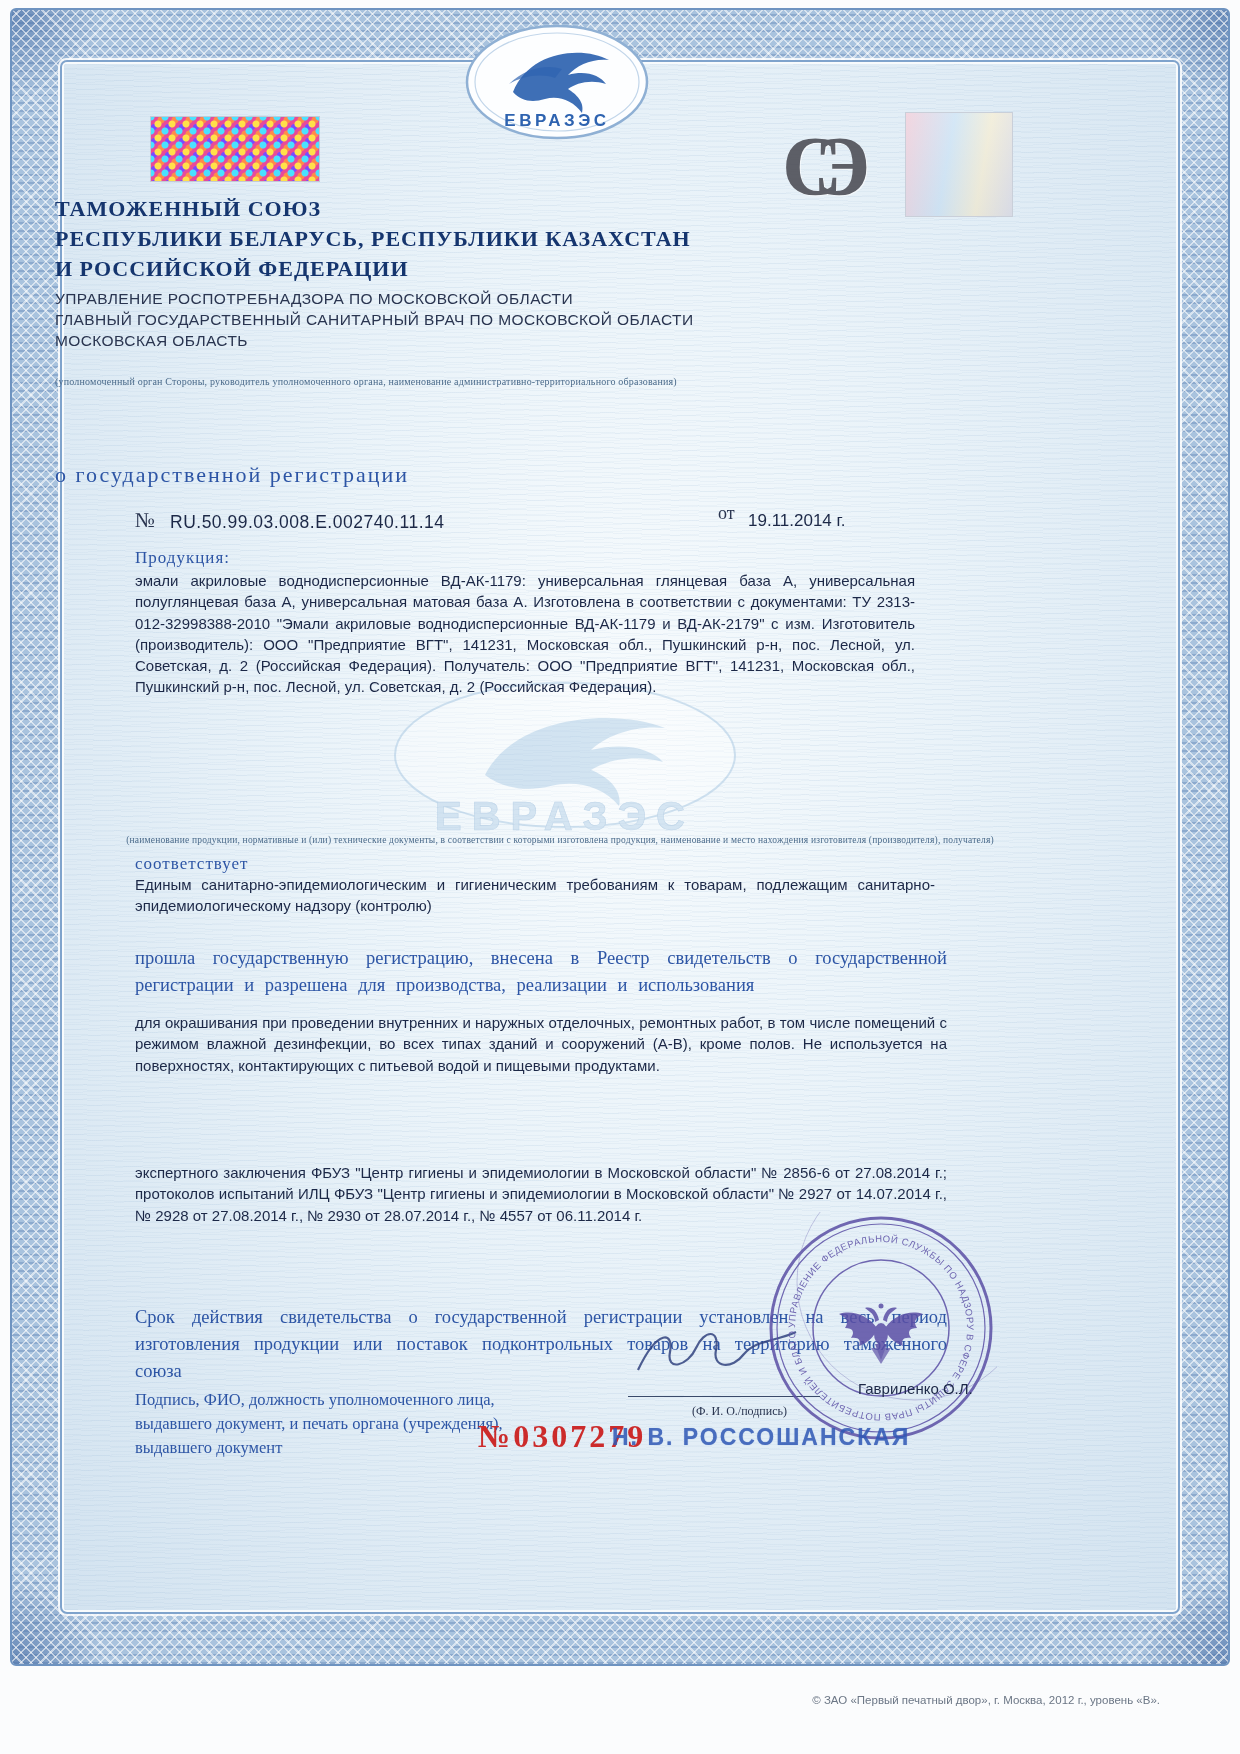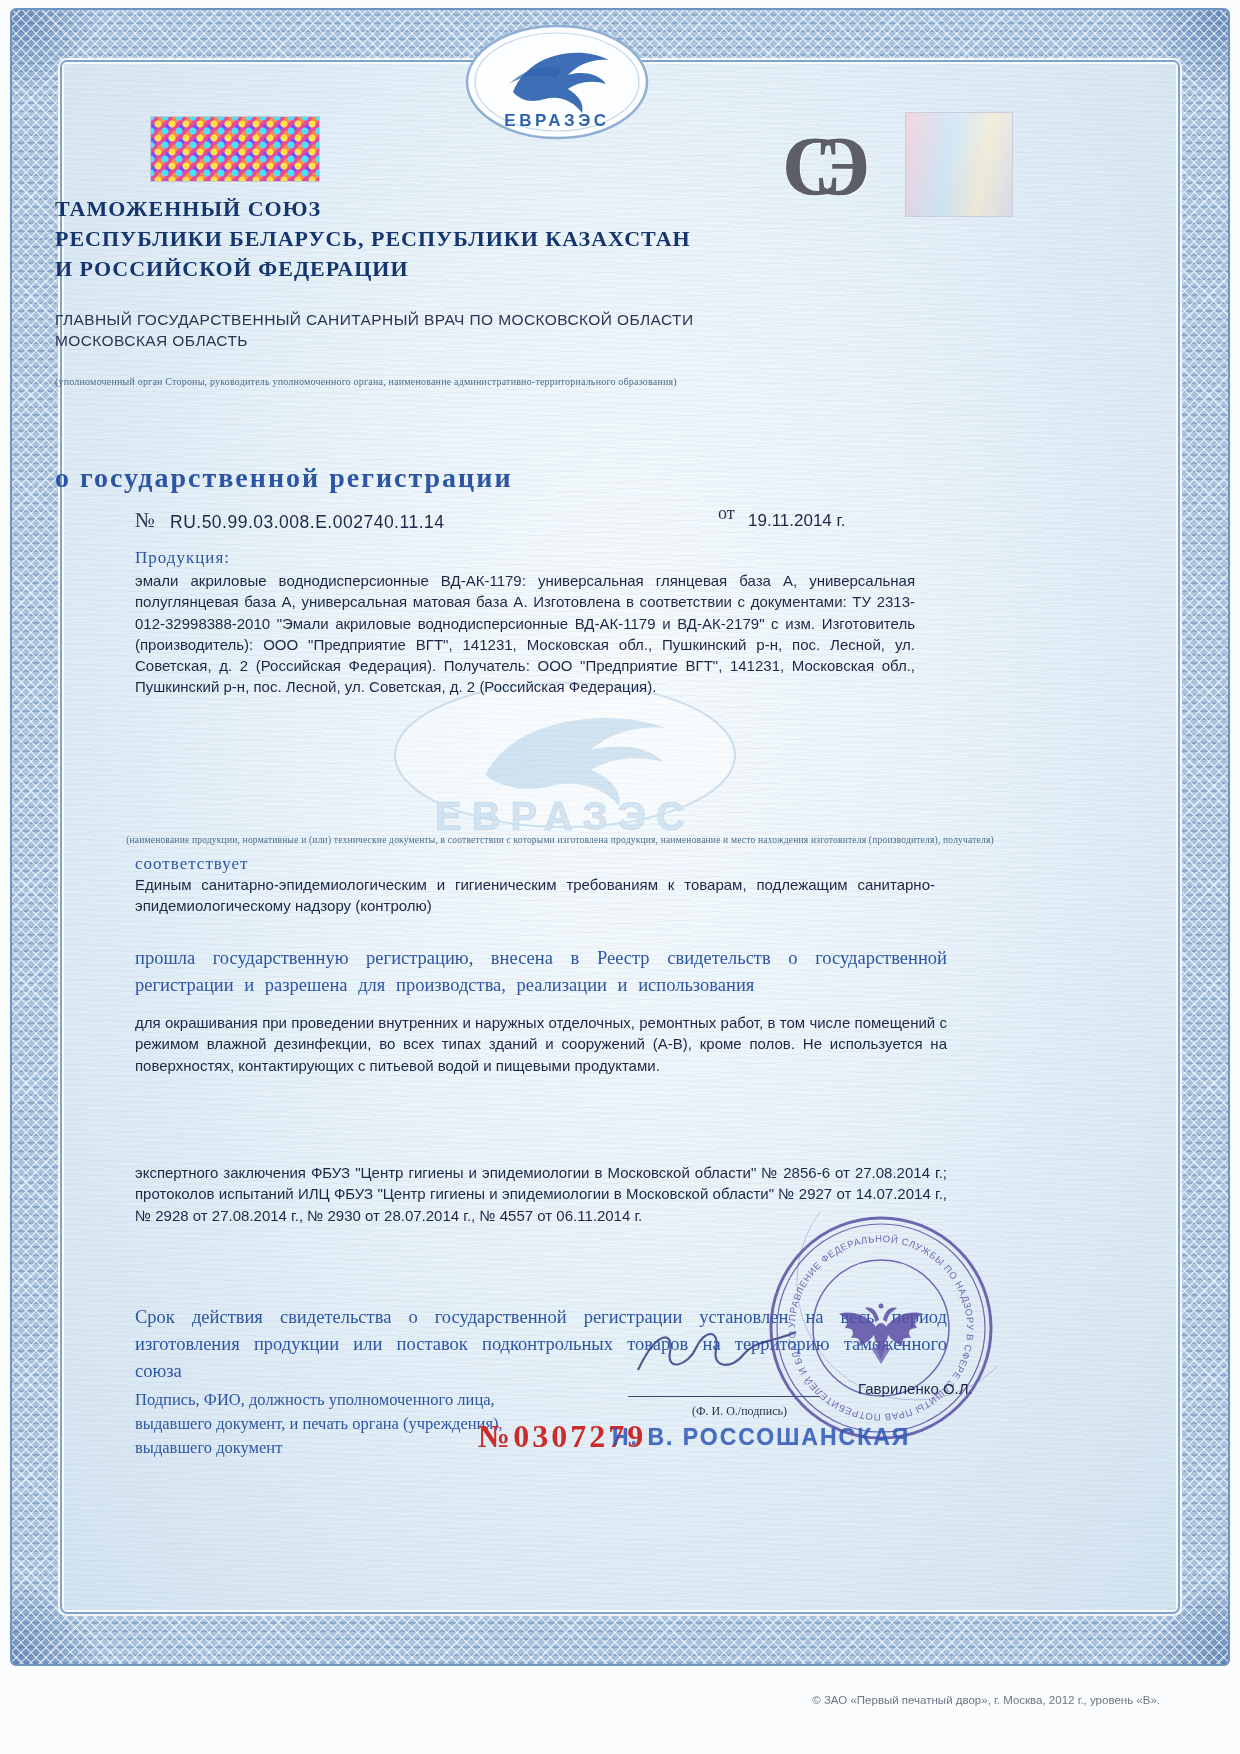--- a/index.html
+++ b/index.html
@@ -36,21 +36,21 @@
   .content{position:absolute;inset:0;}
   .abs{position:absolute;}
   .serifblue{font-family:"Liberation Serif",serif;color:#2d55a5;}
   .sansdark{font-family:"Liberation Sans",sans-serif;color:#1c2847;}
   .centercol{left:55px;width:1010px;text-align:left;}
 
   .union-line{font-weight:bold;font-size:22px;color:#15356e;letter-spacing:1px;}
   .authority-line{font-family:"Liberation Sans",sans-serif;font-size:15.5px;color:#2a3550;letter-spacing:.4px;}
   .caption{font-size:10px;color:#4a6a8a;letter-spacing:.2px;}
   .doc-title{font-weight:bold;font-size:42px;color:#3a64b0;letter-spacing:7px;text-shadow:.5px .5px 0 rgba(255,255,255,.6);}
-  .doc-subtitle{font-weight:bold;font-size:28px;color:#2d55a5;letter-spacing:2px;}
+  .doc-subtitle{font-weight:normal;font-size:22px;color:#2d55a5;letter-spacing:2px;}
   .para-sans{font-family:"Liberation Sans",sans-serif;font-size:15px;line-height:1.42;color:#1c2847;text-align:justify;}
   .para-serif{font-family:"Liberation Serif",serif;font-size:18.5px;line-height:1.45;color:#2d55a5;text-align:justify;word-spacing:6px;margin-top:19px;}
   .lead-word{font-size:17px;color:#2d55a5;letter-spacing:1px;}
 
   .se-mark{font-family:"Liberation Serif",serif;font-weight:bold;font-size:84px;color:#46464e;
     letter-spacing:-0.35em;opacity:.85;text-shadow:1px 1px 0 rgba(255,255,255,.7);}
   .hologram{
     background-color:#e84a9a;border:1px solid #c2c9d6;
     background-image:
       radial-gradient(circle, #ffe14a 3px, transparent 4px),
@@ -99,20 +99,21 @@
 
     <div class="abs hologram" style="left:150px;top:116px;width:168px;height:64px;"></div>
 
     <div class="abs silver-patch" style="left:905px;top:112px;width:106px;height:103px;"></div>
     <div class="abs se-mark" style="left:782px;top:118px;">СЭ</div>
 
     <div class="abs centercol union-line" style="top:196px;">ТАМОЖЕННЫЙ СОЮЗ</div>
     <div class="abs centercol union-line" style="top:226px;">РЕСПУБЛИКИ БЕЛАРУСЬ, РЕСПУБЛИКИ КАЗАХСТАН</div>
     <div class="abs centercol union-line" style="top:256px;">И РОССИЙСКОЙ ФЕДЕРАЦИИ</div>
 
+    <div class="abs centercol authority-line" style="top:290px;">УПРАВЛЕНИЕ РОСПОТРЕБНАДЗОРА ПО МОСКОВСКОЙ ОБЛАСТИ</div>
     <div class="abs centercol authority-line" style="top:332px;">МОСКОВСКАЯ ОБЛАСТЬ</div>
     <div class="abs centercol authority-line" style="top:311px;">ГЛАВНЫЙ ГОСУДАРСТВЕННЫЙ САНИТАРНЫЙ ВРАЧ ПО МОСКОВСКОЙ ОБЛАСТИ</div>
 
     <div class="abs centercol caption" style="top:376px;">(уполномоченный орган Стороны, руководитель уполномоченного органа, наименование административно-территориального образования)</div>
 
     <div class="abs centercol doc-subtitle" style="top:462px;">о государственной регистрации</div>
 
     <div class="abs serifblue" style="left:135px;top:508px;font-size:21px;color:#2a3550;">№</div>
     <div class="abs sansdark" style="left:170px;top:512px;font-size:17.5px;letter-spacing:.5px;">RU.50.99.03.008.Е.002740.11.14</div>
     <div class="abs" style="left:718px;top:503px;font-size:18px;color:#2a3550;">от</div>

